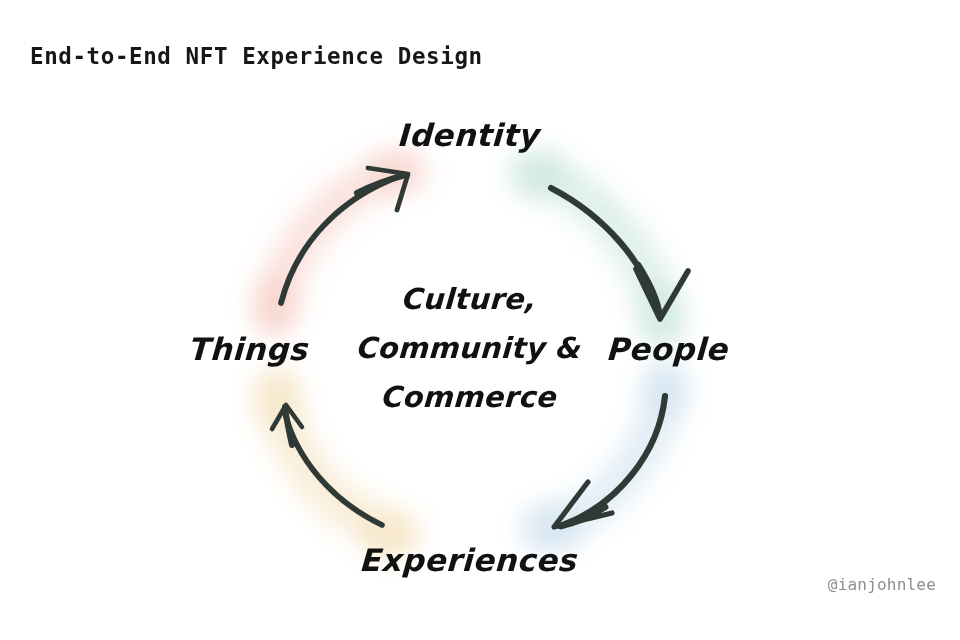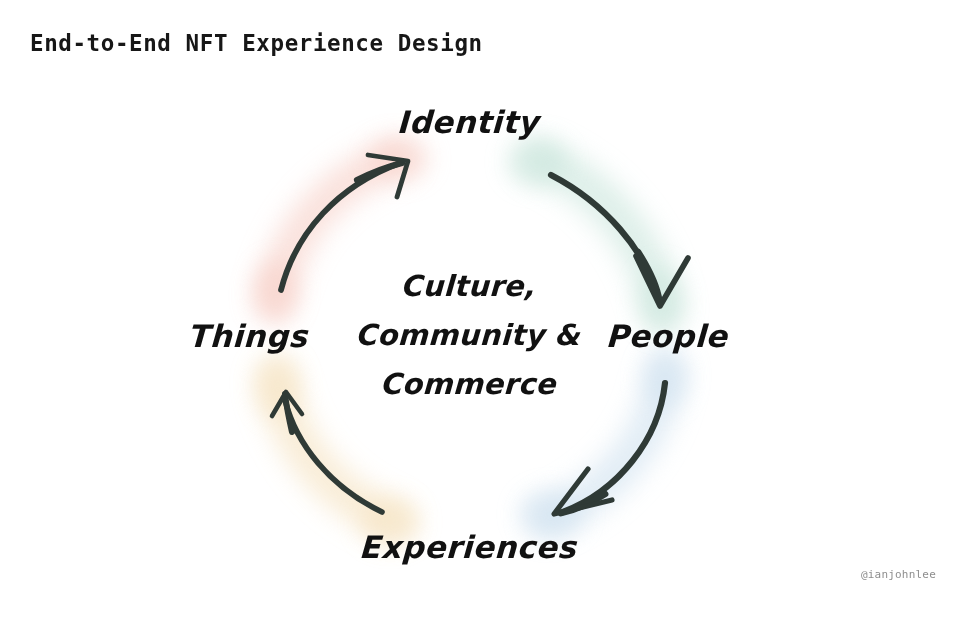--- a/index.html
+++ b/index.html
@@ -8,20 +8,21 @@
     padding: 0;
     background: #ffffff;
   }
   #canvas {
     position: relative;
     width: 960px;
     height: 595px;
     background: #ffffff;
     overflow: hidden;
     font-family: "Liberation Sans", sans-serif;
+    margin-top: 13px;
   }
 
   
   #title {
     position: absolute;
     left: 30px;
     top: 30px;
     font-family: "DejaVu Sans Mono", "Liberation Mono", monospace;
     font-weight: bold;
     font-size: 22.5px;
@@ -29,21 +30,21 @@
     color: #171717;
     white-space: nowrap;
   }
 
   
   #watermark {
     position: absolute;
     right: 24px;
     bottom: 14px;
     font-family: "DejaVu Sans Mono", "Liberation Mono", monospace;
-    font-size: 11px;
+    font-size: 16px;
     color: #8e8e8e;
     letter-spacing: 0.2px;
   }
 
   
   #cycle {
     position: absolute;
     left: 0;
     top: 0;
     width: 960px;

